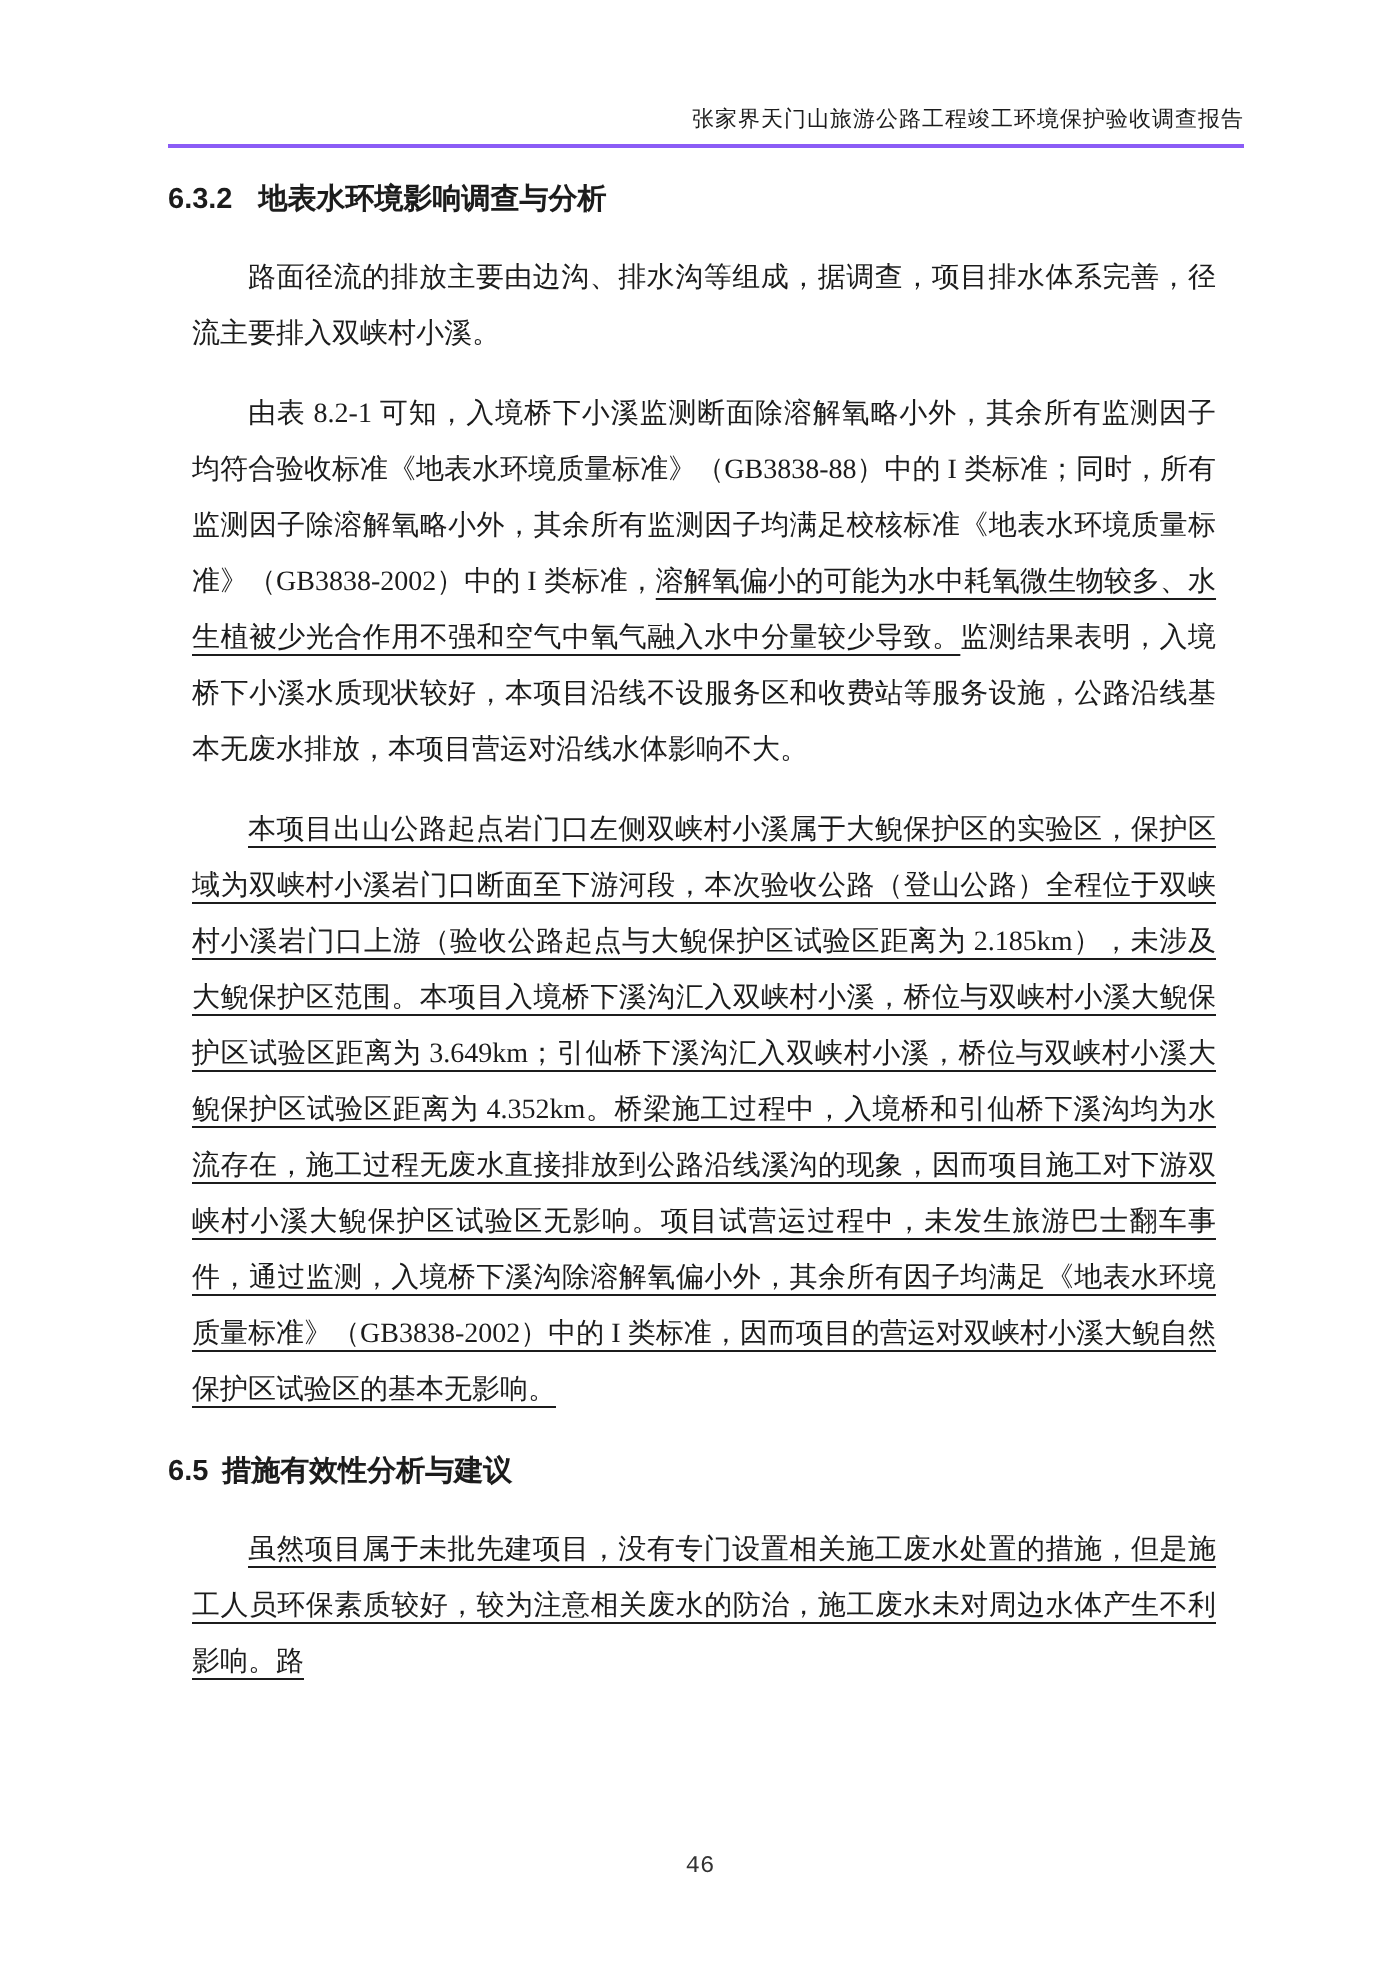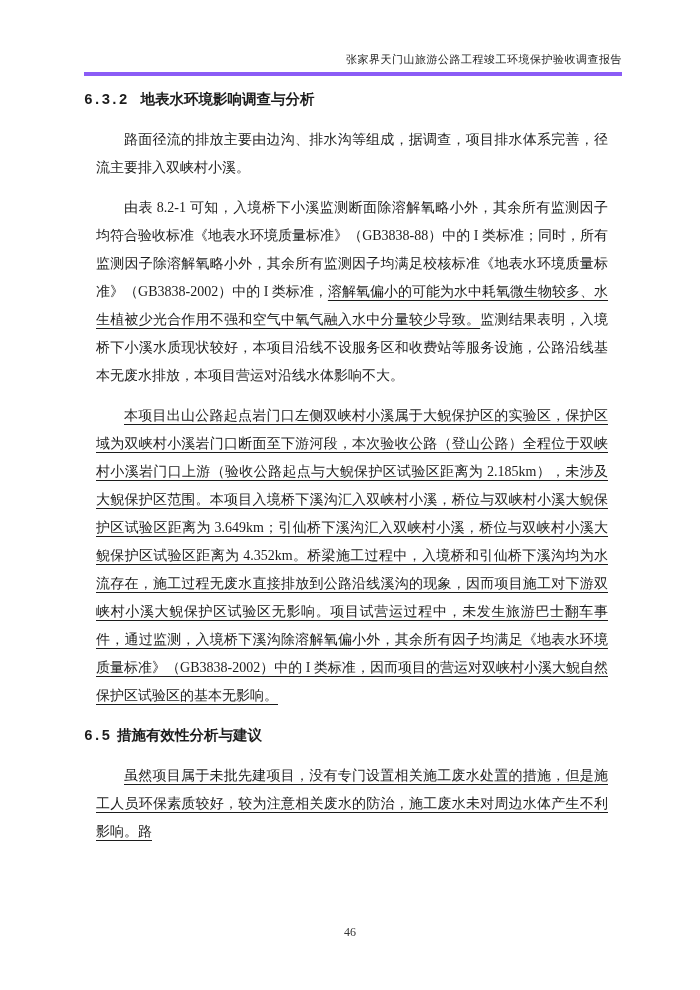--- a/index.html
+++ b/index.html
@@ -13,33 +13,33 @@
     overflow:hidden;
   }
   .running-header{
     position:absolute;
     top:52px;left:84px;right:78px;
     text-align:right;
     font-size:11px;
     letter-spacing:0.5px;
     color:#1c1c1c;
     padding-bottom:5px;
-    border-bottom:4px solid #8b5cf6;
+    border-bottom:2px solid #8b5cf6;
     font-family:"Liberation Serif","DejaVu Serif",serif;
   }
   .content{
     position:absolute;
     top:86px;left:84px;
     width:536px;
     font-size:14px;
     line-height:28px;
     text-align:justify;
   }
   .sec-heading{
-    font-family:Liberation Mono, monospace;
+    font-family:Liberation Sans, sans-serif;
     font-weight:bold;
     font-size:14.5px;
     line-height:28px;
     margin:0;
     text-align:left;
   }
   .sec-heading .num{margin-right:13px;}
   .sec-heading.tight .num{margin-right:7px;}
   .para{
     margin:12px;
@@ -49,21 +49,21 @@
   .u{
     text-decoration:underline;
     text-decoration-thickness:1px;
     text-underline-offset:4px;
   }
   .footer{
     position:absolute;
     bottom:50px;left:0;right:0;
     text-align:center;
     font-size:12px;
-    font-family:Liberation Serif, serif;
+    font-family:Liberation Mono, monospace;
     color:#333;
   }
 </style>
 </head>
 <body>
 
 <div class="page">
 
   <div class="running-header">张家界天门山旅游公路工程竣工环境保护验收调查报告</div>
 

